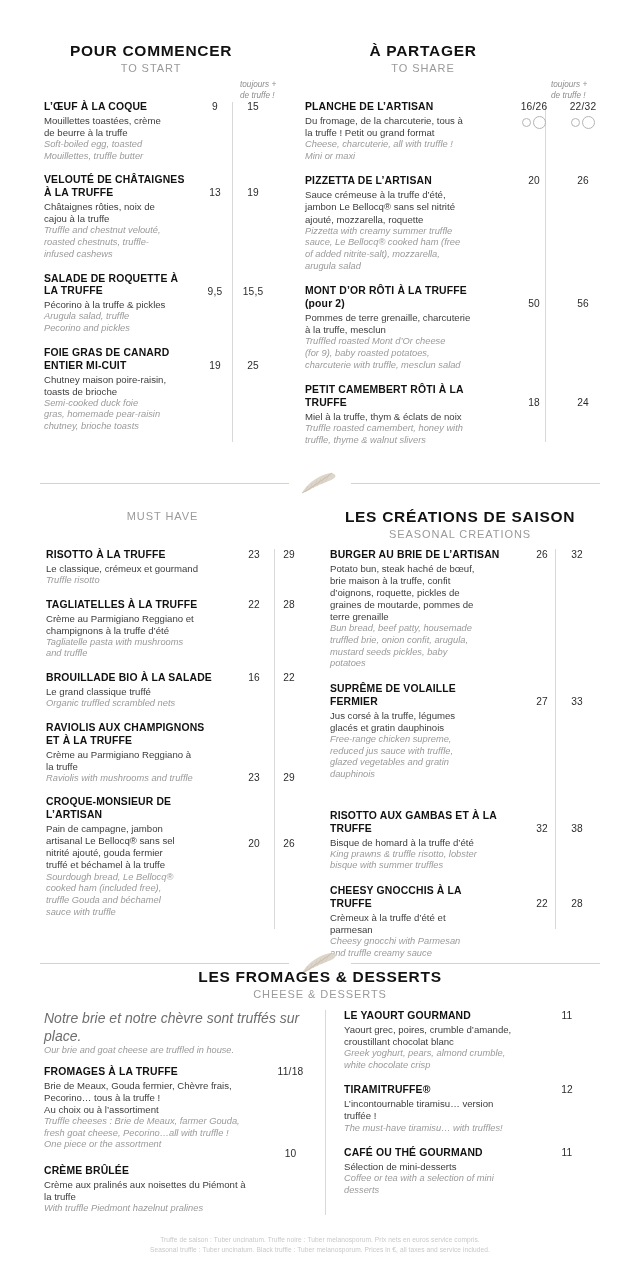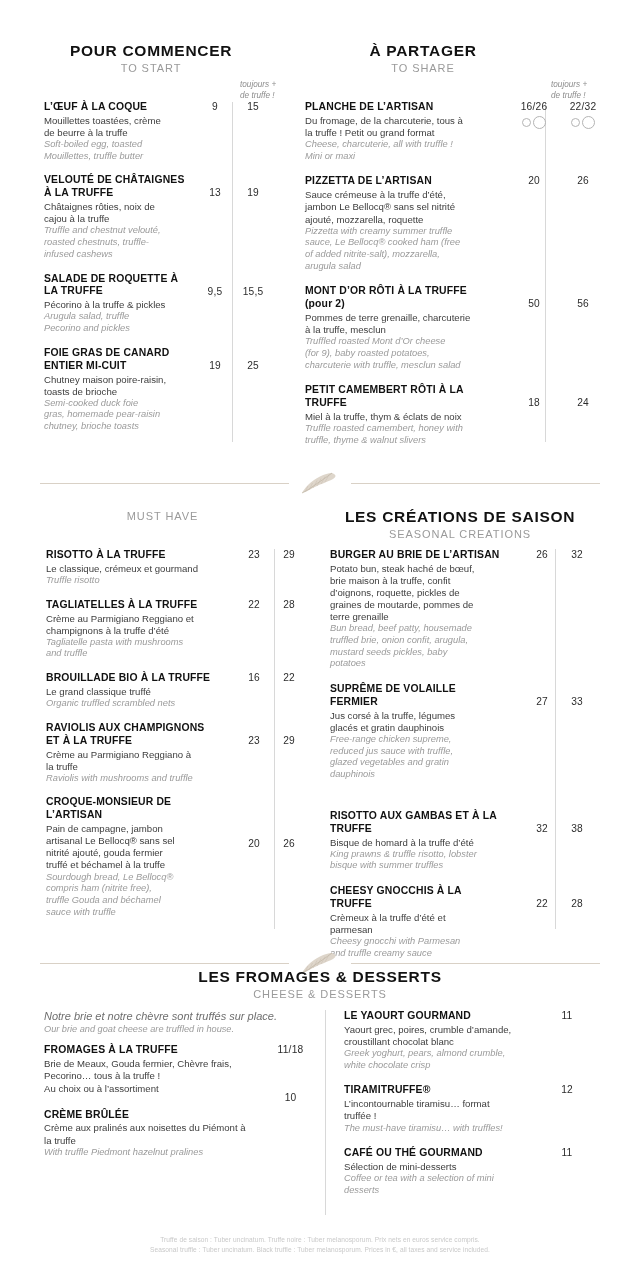--- a/index.html
+++ b/index.html
@@ -292,31 +292,31 @@
 and truffle</div>
       </div>
       <div class="prices">
         <div class="price" style="width:32px;">22</div>
         <div class="price" style="width:38px;">28</div>
       </div>
     </div>
 
     <div class="item" style="margin-bottom:12px;">
       <div class="item-body" style="width:192px;flex:0 0 192px;">
-        <div class="item-name" style="white-space:pre-line">BROUILLADE BIO À LA TRUFFE</div>
+        <div class="item-name" style="white-space:pre-line">BROUILLADE BIO À LA SALADE</div>
         <div class="item-desc" style="white-space:pre-line">Le grand classique truffé</div>
         <div class="item-en" style="white-space:pre-line">Organic truffled scrambled nets</div>
       </div>
       <div class="prices">
         <div class="price" style="width:32px;">16</div>
         <div class="price" style="width:38px;">22</div>
       </div>
     </div>
 
-    <div class="item" style="margin-bottom:12px;">
+    <div class="item" style="margin-bottom:12px;align-items:flex-end;">
       <div class="item-body" style="width:192px;flex:0 0 192px;">
         <div class="item-name" style="white-space:pre-line">RAVIOLIS AUX CHAMPIGNONS
 ET À LA TRUFFE</div>
         <div class="item-desc" style="white-space:pre-line">Crème au Parmigiano Reggiano à
 la truffe</div>
         <div class="item-en" style="white-space:pre-line">Raviolis with mushrooms and truffle</div>
       </div>
       <div class="prices" style="padding-top:13px;">
         <div class="price" style="width:32px;">23</div>
         <div class="price" style="width:38px;">29</div>
@@ -325,21 +325,21 @@
 
     <div class="item">
       <div class="item-body" style="width:192px;flex:0 0 192px;">
         <div class="item-name" style="white-space:pre-line">CROQUE-MONSIEUR DE
 L’ARTISAN</div>
         <div class="item-desc" style="white-space:pre-line">Pain de campagne, jambon
 artisanal Le Bellocq® sans sel
 nitrité ajouté, gouda fermier
 truffé et béchamel à la truffe</div>
         <div class="item-en" style="white-space:pre-line">Sourdough bread, Le Bellocq®
-compris ham (nitrite free),
+cooked ham (included free),
 truffle Gouda and béchamel
 sauce with truffle</div>
       </div>
       <div class="prices" style="padding-top:42px;">
         <div class="price" style="width:32px;">20</div>
         <div class="price" style="width:38px;">26</div>
       </div>
     </div>
   </div>
 
@@ -430,30 +430,33 @@
     <span class="line"></span>
   </div>
 
   <div class="abs sec-head" style="left:40px;top:968px;width:560px;">
     <div class="sec-title">LES FROMAGES &amp; DESSERTS</div>
     <div class="sec-sub">CHEESE &amp; DESSERTS</div>
   </div>
 
   <div class="abs" style="left:44px;top:1010px;width:268px;">
     <div style="margin-bottom:9px;">
-      <div class="item-en" style="color:#6e6e6e;font-size:11px;">Notre brie et notre chèvre sont truffés sur place.</div>
+      <div class="item-en" style="color:#6e6e6e;font-size:14px;">Notre brie et notre chèvre sont truffés sur place.</div>
       <div class="item-en" style="font-size:9.2px;">Our brie and goat cheese are truffled in house.</div>
     </div>
 
     <div class="item" style="margin-bottom:14px;">
       <div class="item-body" style="width:225px;flex:0 0 225px;">
         <div class="item-name" style="white-space:pre-line">FROMAGES À LA TRUFFE</div>
         <div class="item-desc" style="white-space:pre-line">Brie de Meaux, Gouda fermier, Chèvre frais,
 Pecorino… tous à la truffe !
 Au choix ou à l’assortiment</div>
+        <div class="item-en" style="white-space:pre-line">Truffle cheeses : Brie de Meaux, farmer Gouda,
+fresh goat cheese, Pecorino…all with truffle !
+One piece or the assortment</div>
       </div>
       <div class="price" style="width:44px;">11/18</div>
     </div>
 
     <div class="item">
       <div class="item-body" style="width:225px;flex:0 0 225px;">
         <div class="item-name" style="white-space:pre-line">CRÈME BRÛLÉE</div>
         <div class="item-desc" style="white-space:pre-line">Crème aux pralinés aux noisettes du Piémont à
 la truffe</div>
         <div class="item-en" style="white-space:pre-line">With truffle Piedmont hazelnut pralines</div>
@@ -473,21 +476,21 @@
 croustillant chocolat blanc</div>
         <div class="item-en" style="white-space:pre-line">Greek yoghurt, pears, almond crumble,
 white chocolate crisp</div>
       </div>
       <div class="price" style="width:36px;">11</div>
     </div>
 
     <div class="item" style="margin-bottom:13px;">
       <div class="item-body" style="width:205px;flex:0 0 205px;">
         <div class="item-name" style="white-space:pre-line">TIRAMITRUFFE®</div>
-        <div class="item-desc" style="white-space:pre-line">L’incontournable tiramisu… format
+        <div class="item-desc" style="white-space:pre-line">L’incontournable tiramisu… version
 truffée !</div>
         <div class="item-en" style="white-space:pre-line">The must-have tiramisu… with truffles!</div>
       </div>
       <div class="price" style="width:36px;">12</div>
     </div>
 
     <div class="item">
       <div class="item-body" style="width:205px;flex:0 0 205px;">
         <div class="item-name" style="white-space:pre-line">CAFÉ OU THÉ GOURMAND</div>
         <div class="item-desc" style="white-space:pre-line">Sélection de mini-desserts</div>

